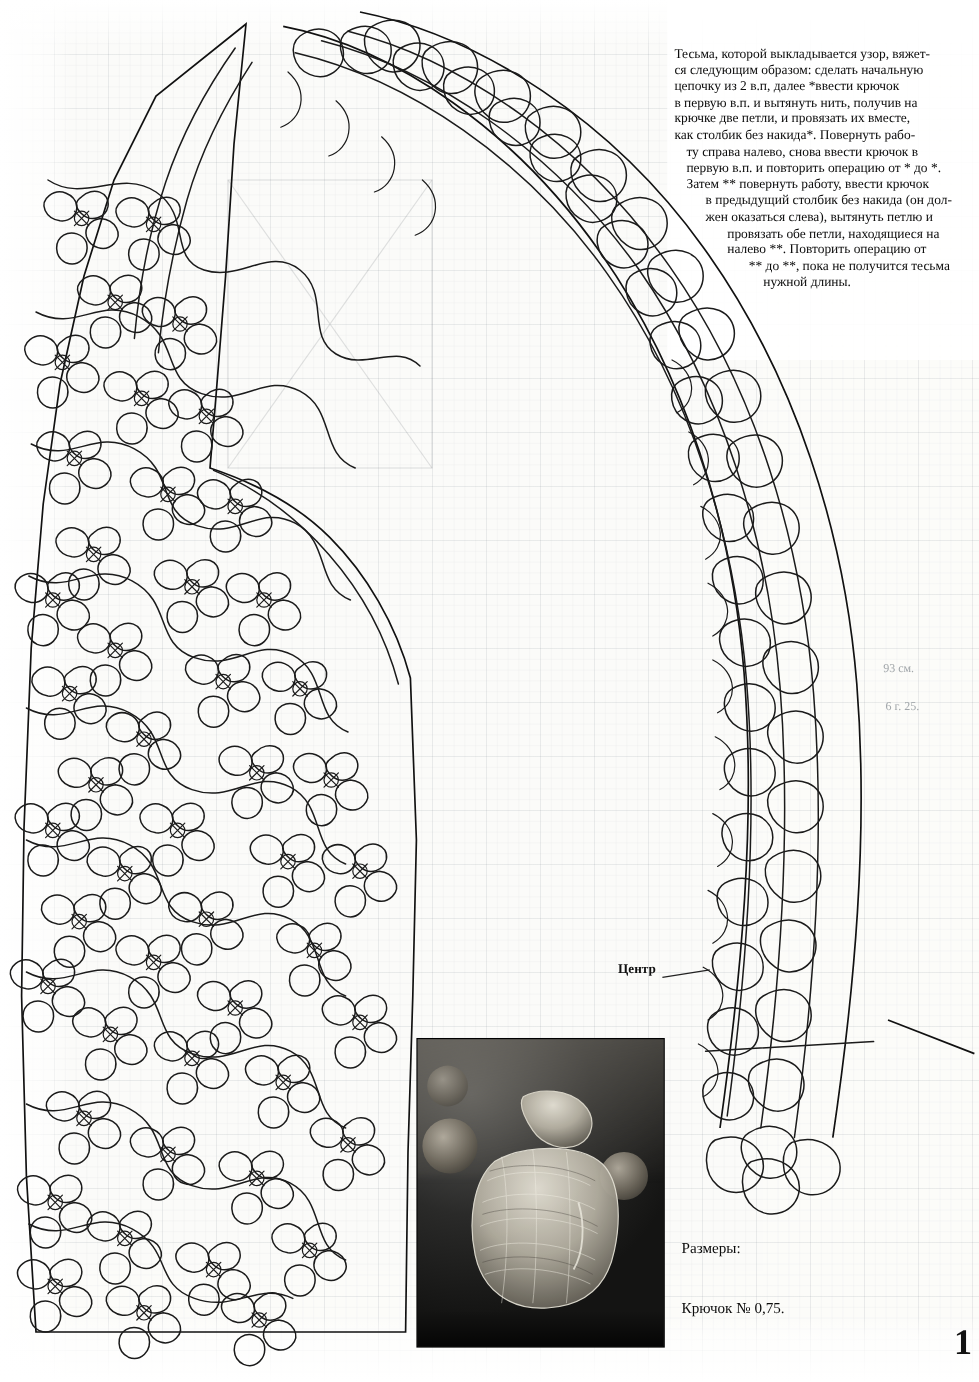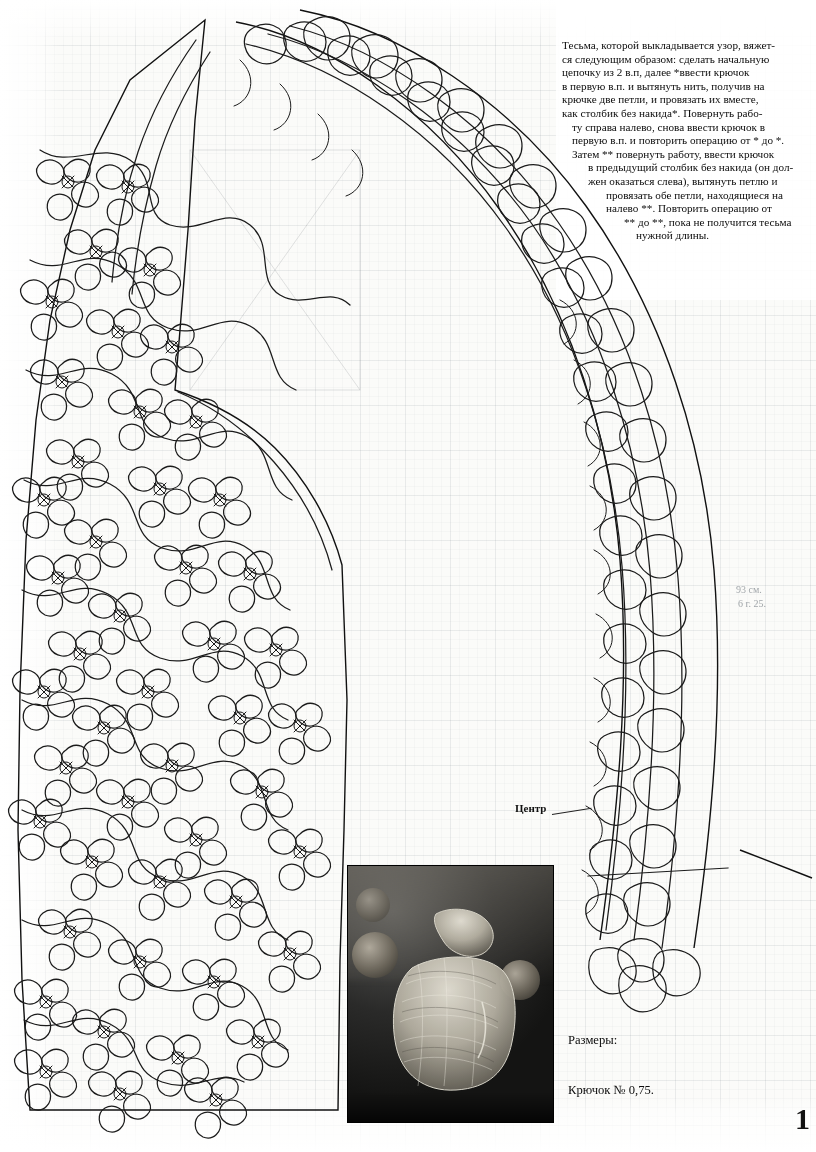--- a/index.html
+++ b/index.html
@@ -193,37 +193,36 @@
   .lace { fill: none; stroke: #1b1b1b; stroke-width: 1.25; stroke-linecap: round; stroke-linejoin: round; }
   .lace-thin { fill: none; stroke: #1b1b1b; stroke-width: 1; stroke-linecap: round; stroke-linejoin: round; }
   .outline { fill: none; stroke: #111; stroke-width: 1.4; }
   .ghost { fill: none; stroke: rgba(90,95,100,.35); stroke-width: 1; }
   .faint-num {
     position: absolute;
     font-family: "Liberation Serif", serif;
     font-size: 10px;
     color: rgba(70,80,90,.5);
     z-index: 20;
-    margin-top: 32px;
   }
 </style>
 </head>
 <body>
 
 <div id="page">
 
   <div class="grid-bg"></div>
   <div class="grid-bg coarse"></div>
   <div class="wash-left"></div>
   <div class="wash-top"></div>
   <div class="wash-bottom"></div>
   <div class="wash-textcol"></div>
 
   <div class="faint-num" style="left:736px; top:552px;">93 см.</div>
-  <div class="faint-num" style="left:738px; top:566px;">6 г. 25.</div>
+  <div class="faint-num" style="left:738px; top:584px;">6 г. 25.</div>
 
   <svg id="pattern-svg" viewBox="0 0 816 1152">
     <defs>
 
       <g id="loop-unit">
         <path class="lace" d="M0,0 c5,-10 18,-13 24,-4 c6,9 -3,18 -12,18 c-10,0 -16,-8 -12,-14 z"></path>
         <path class="lace" d="M2,14 c8,6 18,4 22,-3"></path>
       </g>
 
       <g id="flower-motif">

